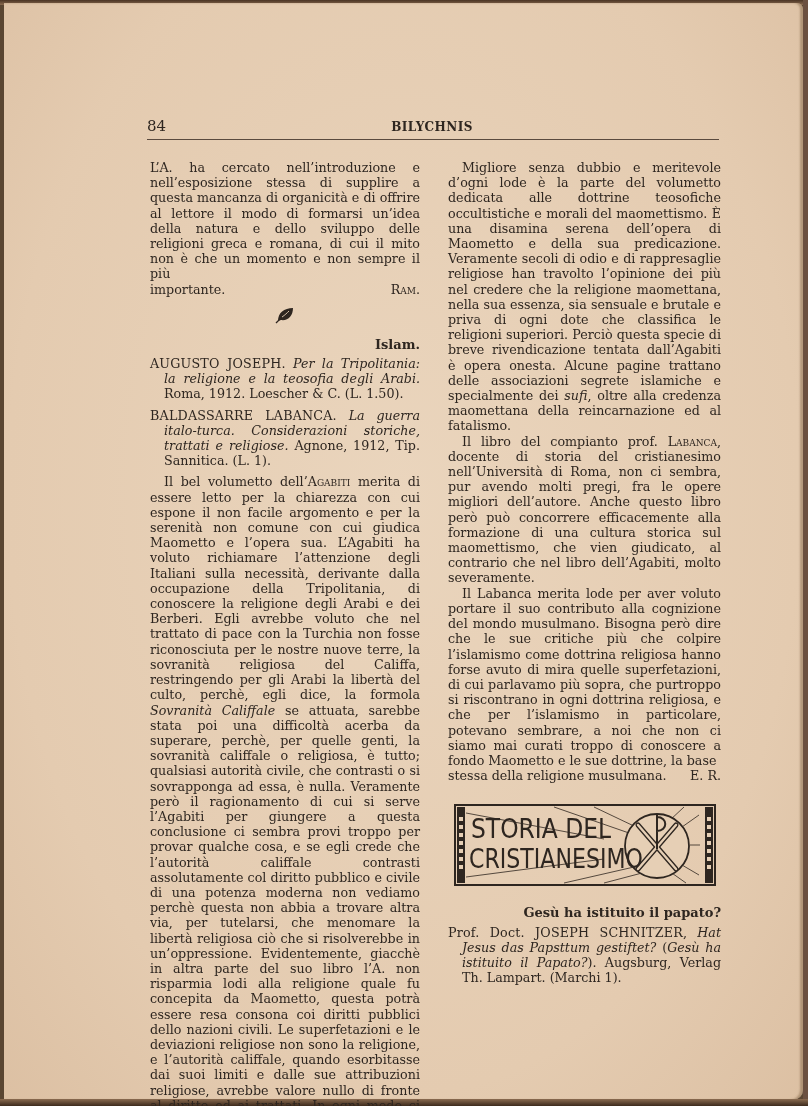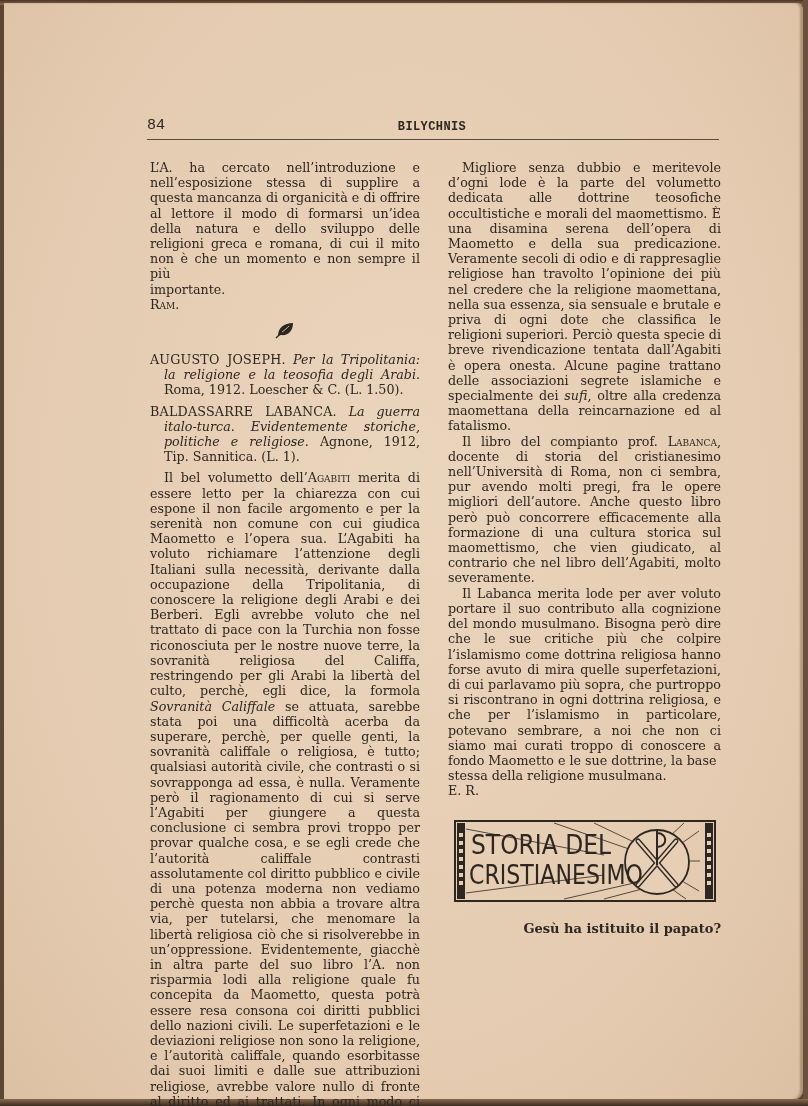--- a/index.html
+++ b/index.html
@@ -8,30 +8,30 @@
     position:absolute; left:4px; top:3px; width:799px; height:1097px;
     background:#e6cfb5;
     background-image: radial-gradient(ellipse at 50% 45%, #ead5bd 0%, #e4cbb0 70%, #dcc0a3 100%);
     border-radius:0 6px 10px 0;
     box-shadow: inset -3px 0 2px rgba(90,60,30,0.35);
   }
   .topedge { position:absolute; left:0; top:0; width:808px; height:5px; background:linear-gradient(#4a3424,#8a6b50); }
   .botedge { position:absolute; left:0; top:1099px; width:808px; height:7px; background:linear-gradient(#8a6b50,#3c2a1c); }
   .rightedge { position:absolute; left:803px; top:0; width:5px; height:1106px; background:#6b5040; }
   .txt { font-family:"DejaVu Serif", serif; color:#2e2620; }
-  .header { position:absolute; top:117px; left:147px; width:570px; height:20px;font-family:Liberation Mono, monospace; }
+  .header { position:absolute; top:117px; left:147px; width:570px; height:20px; }
   .pagenum { position:absolute; left:0; top:0; font-size:15px; }
   .runhead { position:absolute; left:0; width:570px; top:3px; text-align:center; font-size:12px; letter-spacing:0.4px; font-weight:bold; }
   .rule { position:absolute; top:139px; left:147px; width:572px; height:1px; background:#5a4a3e; }
   .col { position:absolute; top:160px; width:270px; font-size:12.7px; line-height:15.2px; text-align:justify; }
   .col p { margin:0; hyphens:manual; }
   .left { left:150px; }
   .right { left:448px; width:273px; }
   .indent { text-indent:14px; }
-  .sig { display:flex; justify-content:space-between;flex-direction:column; }
+  .sig { display:flex; justify-content:space-between; }
   .sc { font-variant:small-caps; }
   .ornament { text-align:center; margin:8px 0 10px 0; height:22px; }
   .section-title { text-align:right; font-weight:bold; font-size:13px; margin:6px 0 4px 0; }
   .bib { padding-left:14px; text-indent:-14px; margin:4px 0 6px 0 !important; }
   .caps { letter-spacing:0.2px; }
   i { font-style:italic; }
   .logo { margin:20px 8px 18px 6px; width:258px; height:84px; }
   .gap6 { margin-top:6px !important; }
 </style>
 </head>
@@ -56,29 +56,30 @@
   </p>
 
   <div class="ornament">
     <svg width="22" height="20" viewBox="0 0 22 20">
       <path d="M4 16 C4 8 10 3 19 3 C19 11 14 16 7 15 Z" fill="#2e2620"></path>
       <path d="M2 18 C6 14 10 10 15 6" stroke="#2e2620" stroke-width="1.3" fill="none"></path>
       <path d="M8 12 C11 10 13 8 15 6" stroke="#e6cfb5" stroke-width="0.9" fill="none"></path>
     </svg>
   </div>
 
+  <div class="section-title">Islam.</div>
 
   <p class="bib">
     <span class="caps">AUGUSTO JOSEPH.</span>
     <i>Per la Tripolitania: la religione e la teosofia degli Arabi.</i>
     <span>Roma, 1912. Loescher &amp; C. (L. 1.50).</span>
   </p>
   <p class="bib">
     <span class="caps">BALDASSARRE LABANCA.</span>
-    <i>La guerra italo-turca. Evidentemente storiche, politiche e religiose.</i>
+    <i>La guerra italo-turca. Considerazioni storiche, trattati e religiose.</i>
     <span>Agnone, 1912, Tip. Sannitica. (L. 1).</span>
   </p>
 
   <p class="indent gap6"><span>Il bel volumetto dell’</span><span class="sc">Agabiti</span><span> merita di essere letto per la chiarezza con cui espone il non facile argomento e per la serenità non comune con cui giudica Maometto e l’opera sua. L’Agabiti ha voluto richiamare l’attenzione degli Italiani sulla necessità, derivante dalla occupazione della Tripolitania, di conoscere la religione degli Arabi e dei Berberi. Egli avrebbe voluto che nel trattato di pace con la Turchia non fosse riconosciuta per le nostre nuove terre, la sovranità religiosa del Califfa, restringendo per gli Arabi la libertà del culto, perchè, egli dice, la formola </span><i>Sovranità Califfale</i><span> se attuata, sarebbe stata poi una difficoltà acerba da superare, perchè, per quelle genti, la sovranità califfale o religiosa, è tutto; qualsiasi autorità civile, che contrasti o si sovrapponga ad essa, è nulla. Veramente però il ragionamento di cui si serve l’Agabiti per giungere a questa conclusione ci sembra provi troppo per provar qualche cosa, e se egli crede che l’autorità califfale contrasti assolutamente col diritto pubblico e civile di una potenza moderna non vediamo perchè questa non abbia a trovare altra via, per tutelarsi, che menomare la libertà religiosa ciò che si risolverebbe in un’oppressione. Evidentemente, giacchè in altra parte del suo libro l’A. non risparmia lodi alla religione quale fu concepita da Maometto, questa potrà essere resa consona coi diritti pubblici dello nazioni civili. Le superfetazioni e le deviazioni religiose non sono la religione, e l’autorità califfale, quando esorbitasse dai suoi limiti e dalle sue attribuzioni religiose, avrebbe valore nullo di fronte al diritto ed ai trattati. In ogni modo ci sembra fuor di luogo il rievocare le repressioni degli « strangolatori di Shira » o gli « uomini lupi ».</span></p>
 </div>
 
 <div class="col right txt">
   <p class="indent"><span>Migliore senza dubbio e meritevole d’ogni lode è la parte del volumetto dedicata alle dottrine teosofiche occultistiche e morali del maomettismo. È una disamina serena dell’opera di Maometto e della sua predicazione. Veramente secoli di odio e di rappresaglie religiose han travolto l’opinione dei più nel credere che la religione maomettana, nella sua essenza, sia sensuale e brutale e priva di ogni dote che classifica le religioni superiori. Perciò questa specie di breve rivendicazione tentata dall’Agabiti è opera onesta. Alcune pagine trattano delle associazioni segrete islamiche e specialmente dei </span><i>sufi</i><span>, oltre alla credenza maomettana della reincarnazione ed al fatalismo.</span></p>
   <p class="indent"><span>Il libro del compianto prof. </span><span class="sc">Labanca</span><span>, docente di storia del cristianesimo nell’Università di Roma, non ci sembra, pur avendo molti pregi, fra le opere migliori dell’autore. Anche questo libro però può concorrere efficacemente alla formazione di una cultura storica sul maomettismo, che vien giudicato, al contrario che nel libro dell’Agabiti, molto severamente.</span></p>
   <p class="indent"><span>Il Labanca merita lode per aver voluto portare il suo contributo alla cognizione del mondo musulmano. Bisogna però dire che le sue critiche più che colpire l’islamismo come dottrina religiosa hanno forse avuto di mira quelle superfetazioni, di cui parlavamo più sopra, che purtroppo si riscontrano in ogni dottrina religiosa, e che per l’islamismo in particolare, potevano sembrare, a noi che non ci siamo mai curati troppo di conoscere a fondo Maometto e le sue dottrine, la base</span></p>
@@ -131,14 +132,18 @@
         <line x1="222" y1="22" x2="184" y2="66"></line>
       </g>
       <path d="M203 12 L203 46 M203 14 C214 14 214 28 203 28" stroke="#2e2620" stroke-width="2" fill="none"></path>
       <text x="17" y="35" font-family="'DejaVu Sans', sans-serif" font-size="26" fill="#2e2620" textLength="140" lengthAdjust="spacingAndGlyphs">STORIA DEL</text>
       <text x="15" y="65" font-family="'DejaVu Sans', sans-serif" font-size="26" fill="#2e2620" textLength="174" lengthAdjust="spacingAndGlyphs">CRISTIANESIMO</text>
     </svg>
   </div>
 
   <div class="section-title">Gesù ha istituito il papato?</div>
 
+  <p class="bib">
+    <span class="caps">Prof. Doct. JOSEPH SCHNITZER,</span>
+    <i>Hat Jesus das Papsttum gestiftet?</i><span> (</span><i>Gesù ha istituito il Papato?</i><span>). Augsburg, Verlag Th. Lampart. (Marchi 1).</span>
+  </p>
 
 </div>
 
 </body></html>

